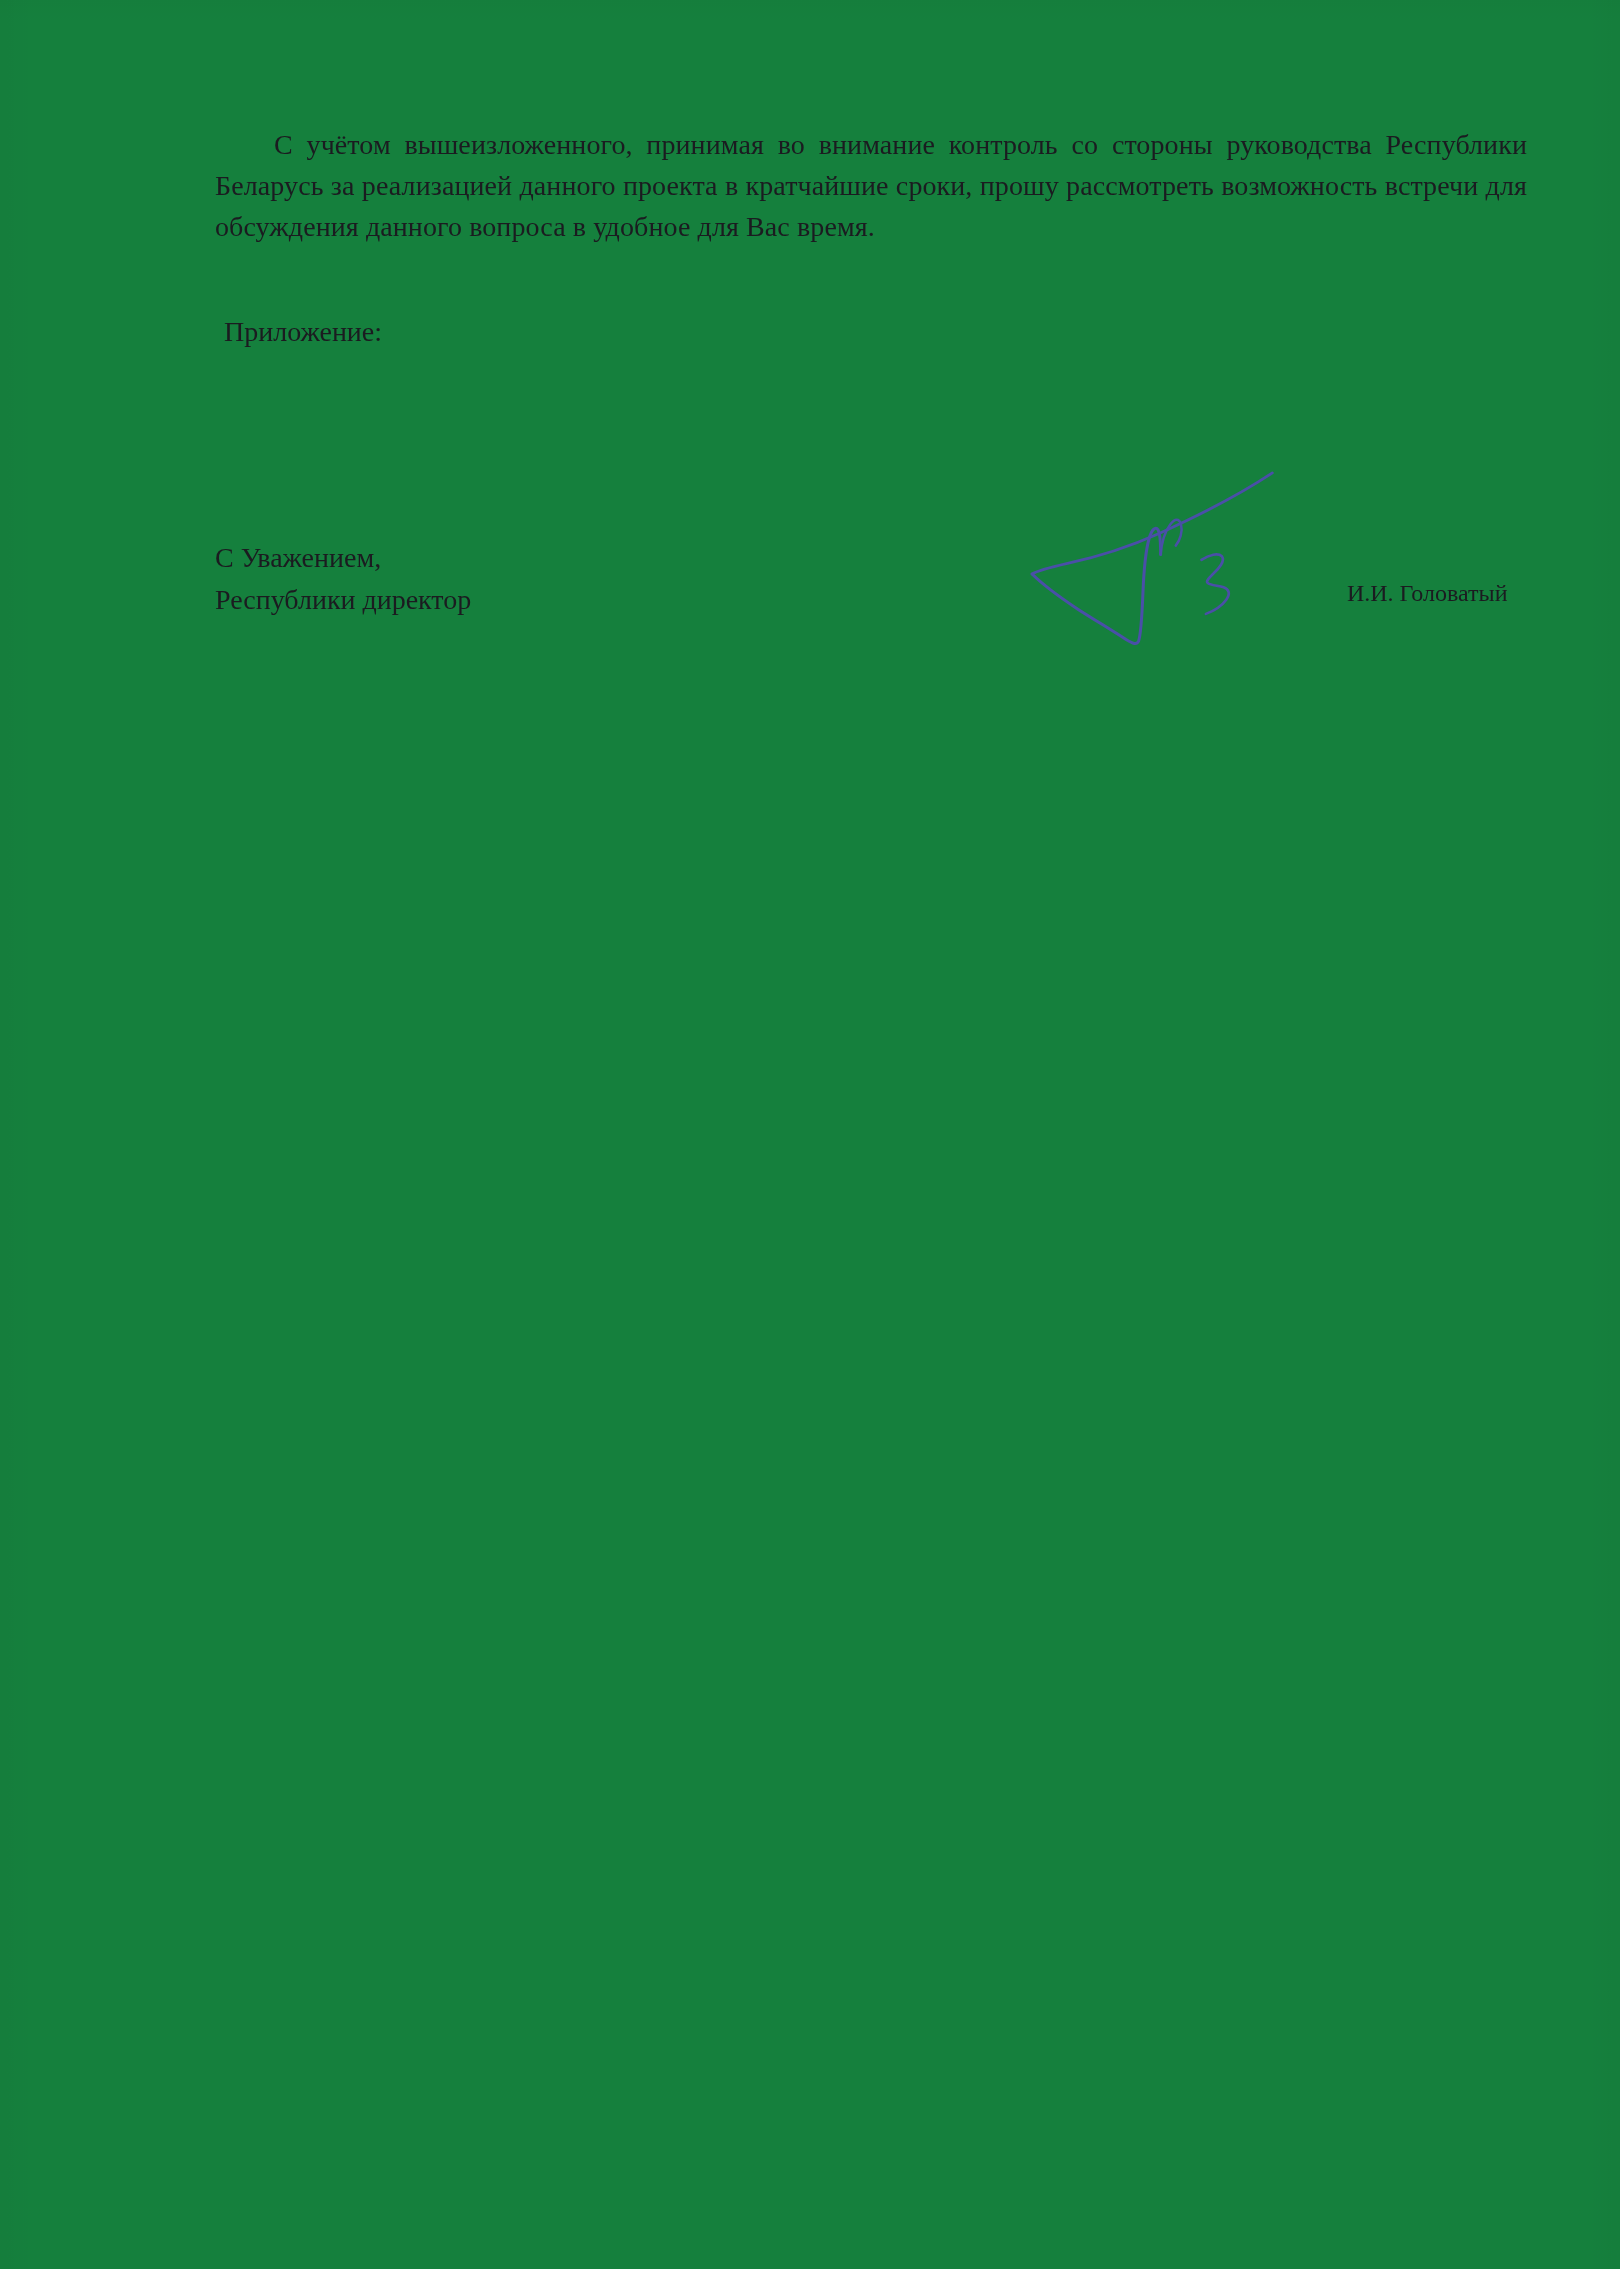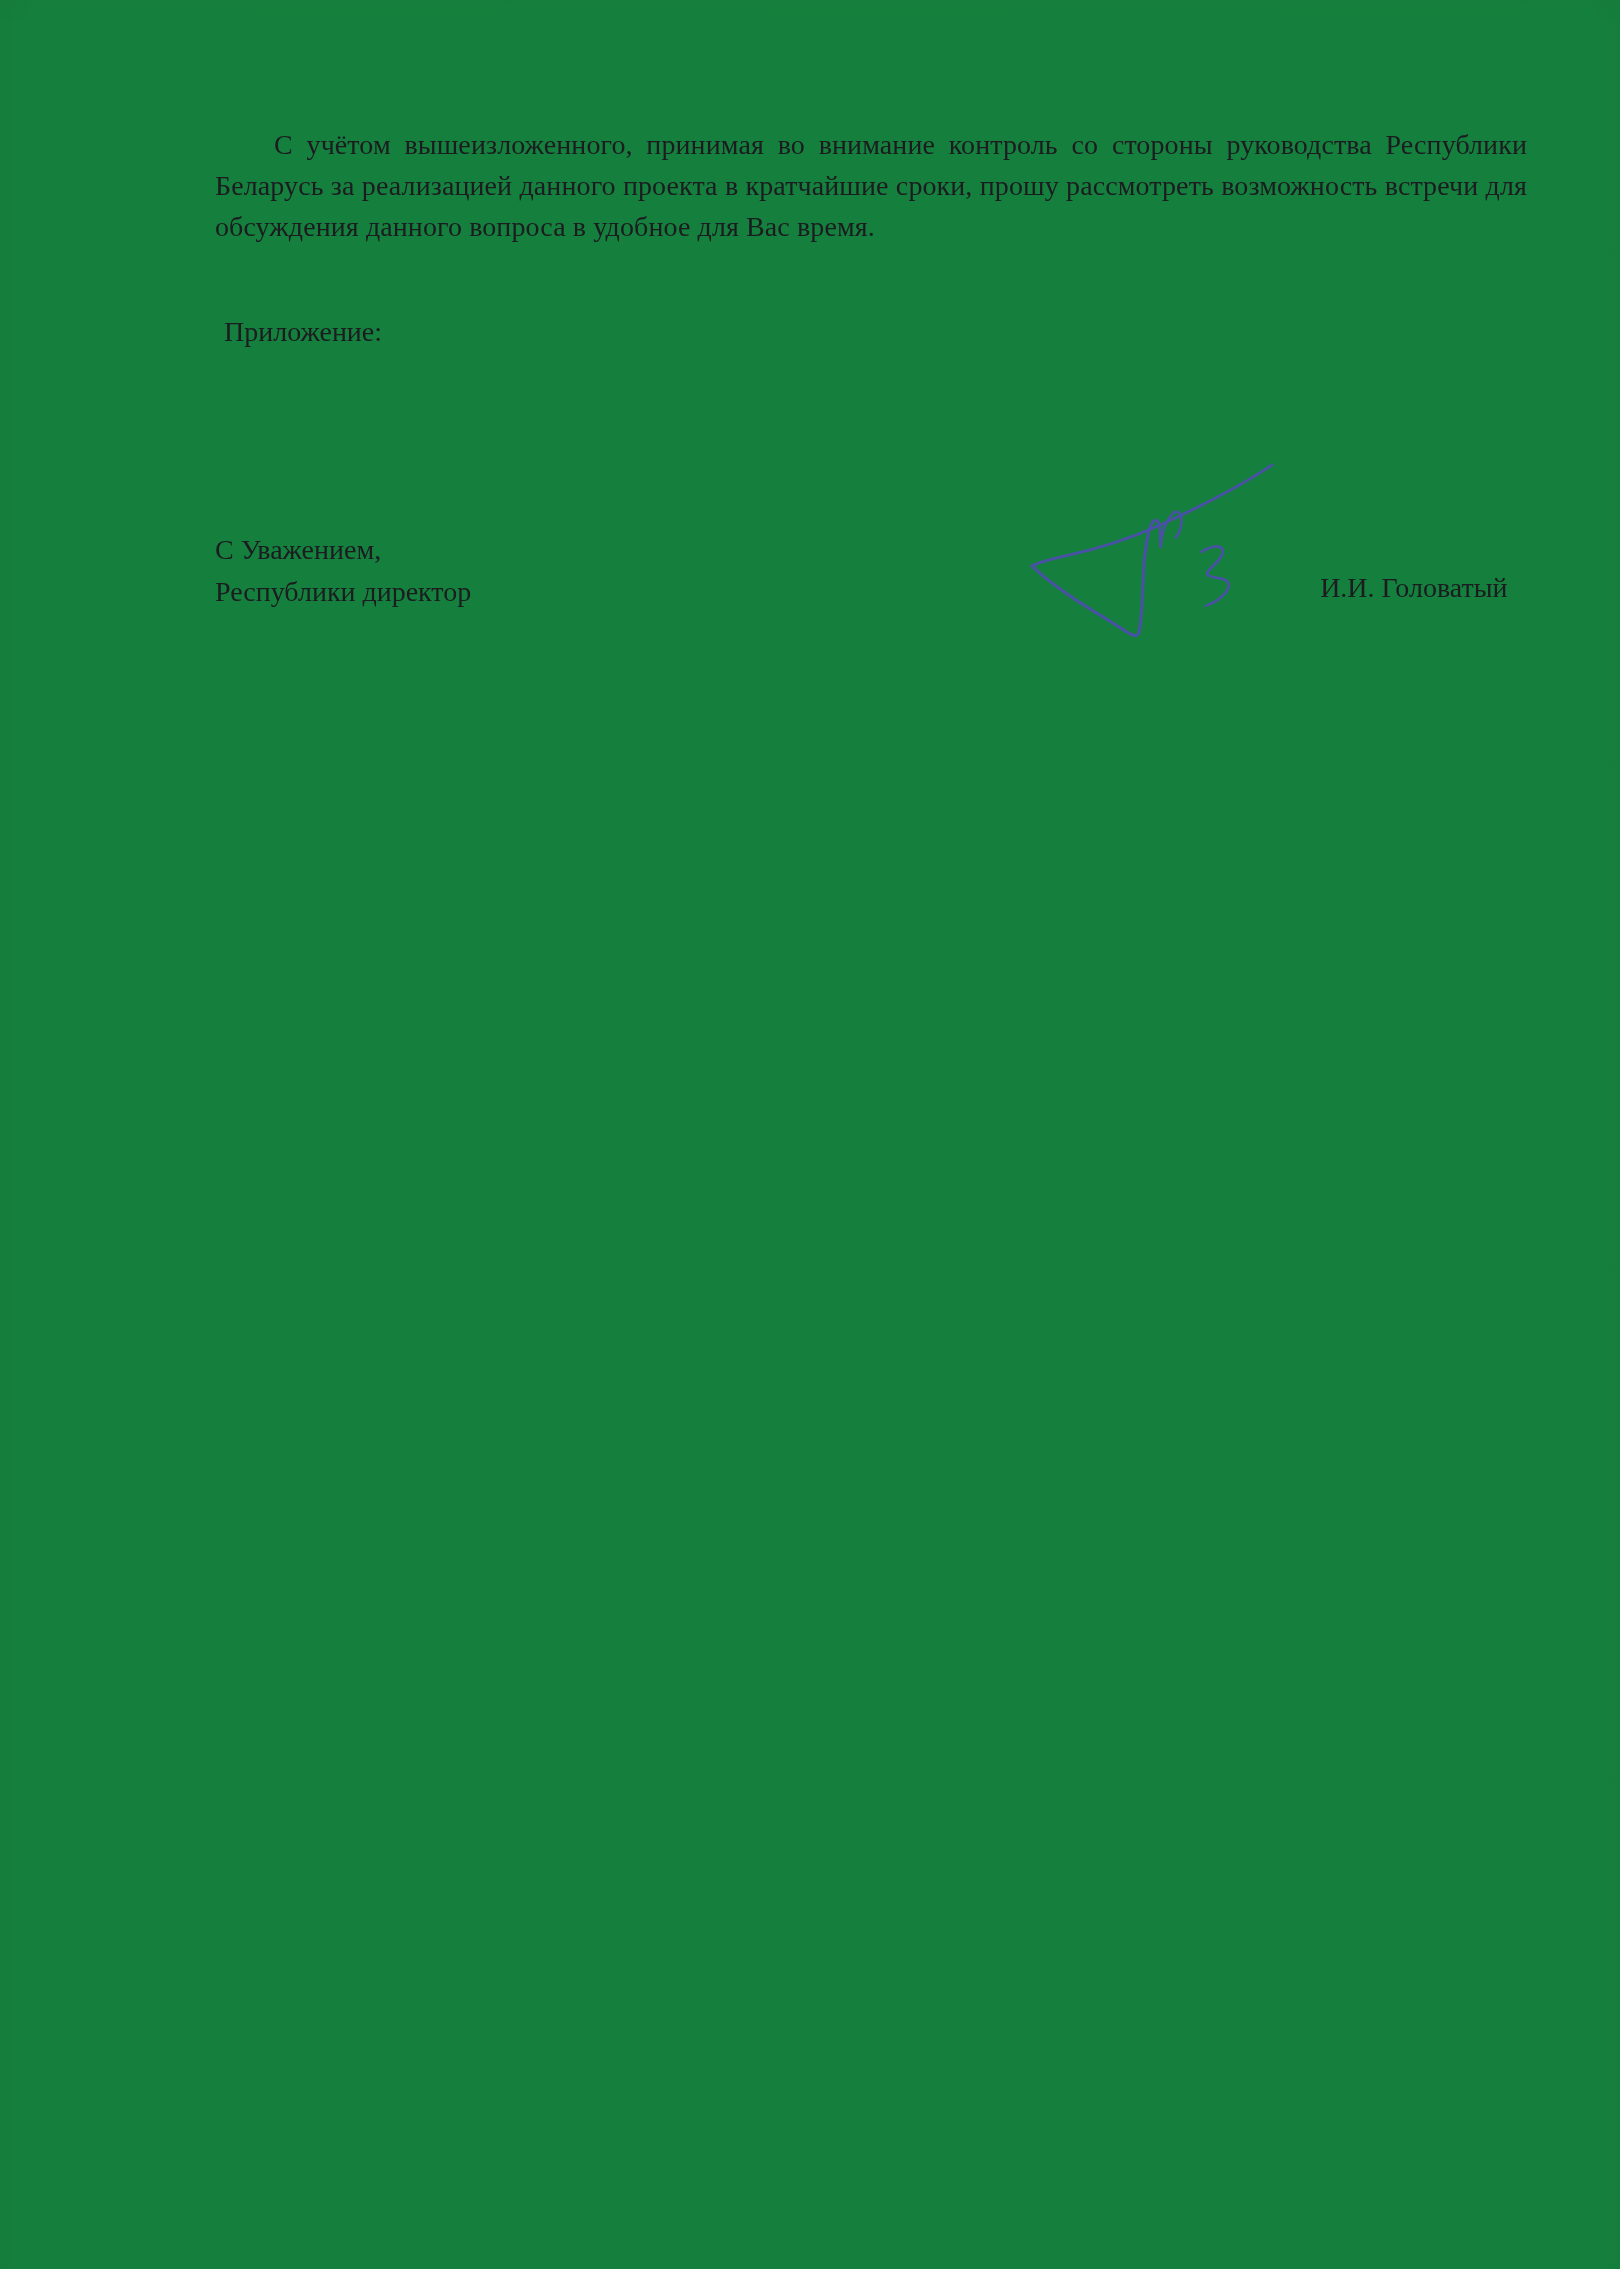--- a/index.html
+++ b/index.html
@@ -57,38 +57,39 @@
     line-height: 1.47;
     margin: 9px;
     color: #1b1b20;
     text-align: left;
   }
 
   .sign-row {
     position: relative;
     width: 1312px;
     height: 106px;
+    margin-top: 8px;
   }
   .sign-left {
     position: absolute;
     left: 0;
     top: 0;
   }
   .sign-left .l1,
   .sign-left .l2 {
     font-size: 28px;
     line-height: 1.5;
     color: #1b1b20;
     white-space: nowrap;
   }
   .sign-name {
     position: absolute;
     right: 19.5px;
     top: 43px;
-    font-size: 28px;
+    font-size: 24px;
     color: #1b1b20;
     white-space: nowrap;
   }
   .signature {
     position: absolute;
     left: 771px;
     top: -82px;
     width: 461px;
     height: 222px;
     pointer-events: none;

